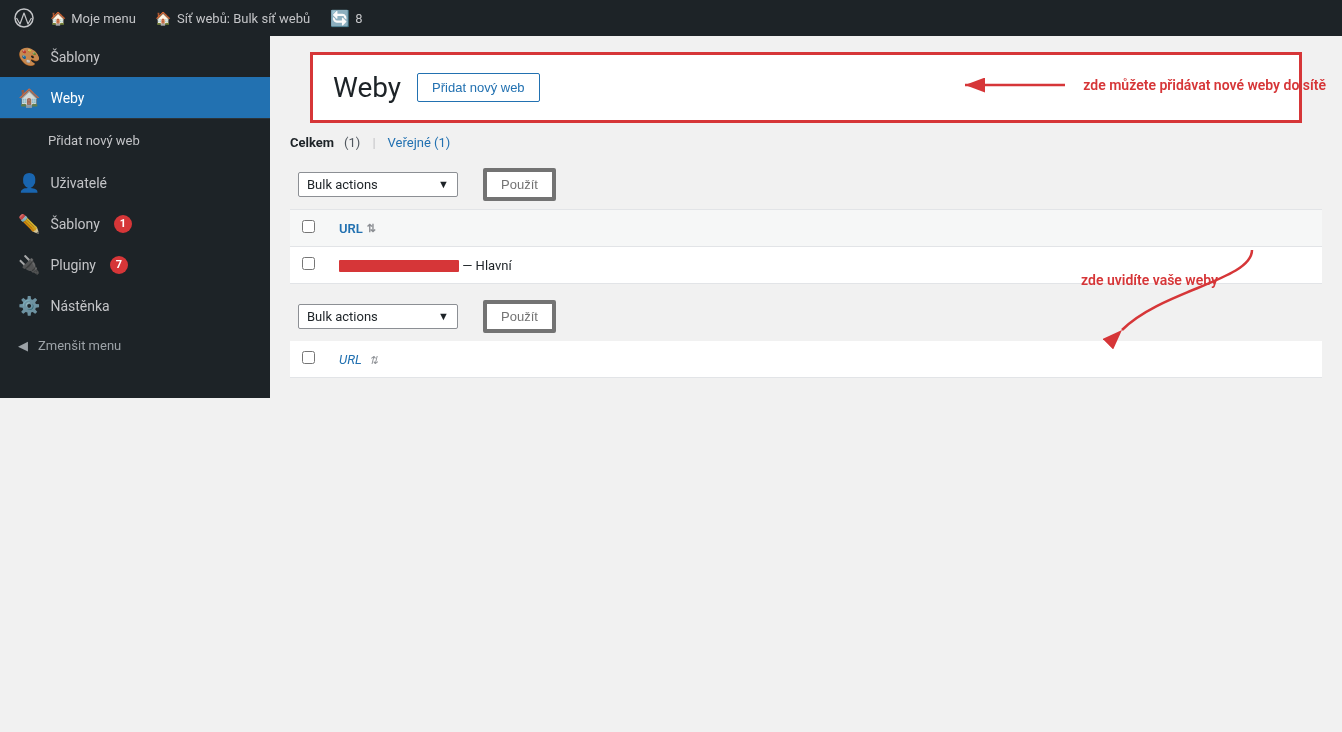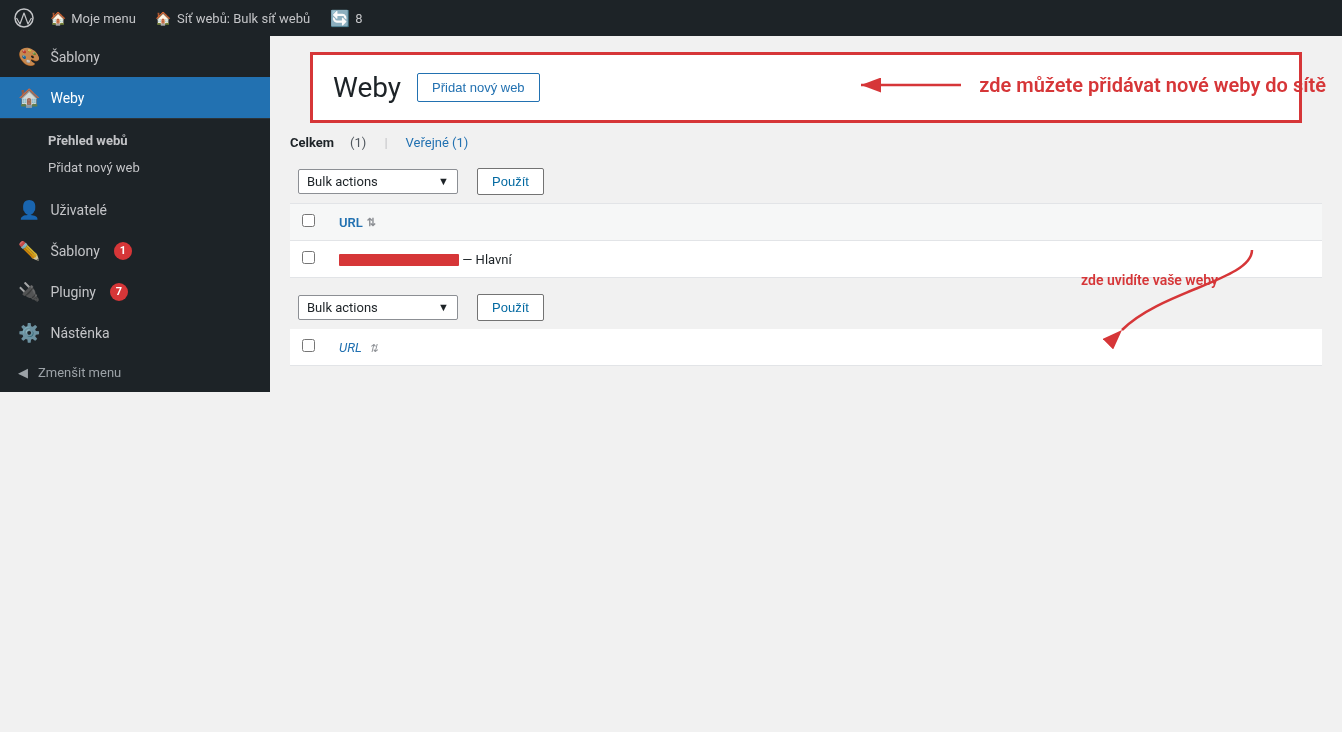--- a/index.html
+++ b/index.html
@@ -140,56 +140,56 @@
       padding: 6px 14px;
       font-size: 13px;
       cursor: pointer;
       border-radius: 2px;
     }
 
     
     .filter-bar {
       padding: 0 20px 10px 20px;
       display: flex;
-      gap: 16px;
+      gap: 10px;
       font-size: 13px;
       color: #50575e;
     }
     .filter-bar a { color: #2271b1; text-decoration: none; }
     .filter-bar strong { color: #1d2327; }
     .filter-sep { color: #c3c4c7; margin: 0 2px; }
 
     
     .table-area { padding: 0 20px 20px 20px; }
 
     
     .bulk-row {
       display: flex;
       align-items: center;
-      gap: 19px;
+      gap: 25px;
       padding: 8px 8px;
     }
     .bulk-select {
       border: 1px solid #8c8f94;
       background: #fff;
       color: #1d2327;
       padding: 4px 8px;
       font-size: 13px;
       cursor: pointer;
       border-radius: 2px;
       min-width: 160px;
       display: flex;
       align-items: center;
       justify-content: space-between;
       gap: 8px;
     }
     .apply-btn {
-      border: 1px solid #737373;
+      border: 4px solid #737373;
       background: #fff;
-      color: #0369a1;
+      color: #737373;
       padding: 5px 14px;
       font-size: 13px;
       cursor: pointer;
       border-radius: 2px;
     }
 
     
     .sites-table {
       width: 100%;
       border-collapse: collapse;
@@ -257,23 +257,20 @@
     <div class="sidebar">
       <div class="sidebar-item">
         <span class="icon">🎨</span>
         <span>Šablony</span>
       </div>
       <div class="sidebar-item active">
         <span class="icon">🏠</span>
         <span>Weby</span>
       </div>
       <div class="sidebar-subsection">
-        <div class="sidebar-subitem">
-          <span>Přehled webů</span>
-        </div>
         <div class="sidebar-subitem-secondary">
           <span>Přidat nový web</span>
         </div>
       </div>
       <div class="sidebar-item">
         <span class="icon">👤</span>
         <span>Uživatelé</span>
       </div>
       <div class="sidebar-item">
         <span class="icon">✏️</span>
@@ -305,21 +302,21 @@
 
         <div style="position:absolute; top: 18px; right: -20px; display:flex; align-items:center; gap:8px; pointer-events:none;">
           <svg width="120" height="30" style="overflow:visible;">
             <defs>
               <marker id="arrowhead1" markerWidth="8" markerHeight="6" refX="8" refY="3" orient="auto">
                 <polygon points="0 0, 8 3, 0 6" fill="#d63638"></polygon>
               </marker>
             </defs>
             <line x1="110" y1="15" x2="10" y2="15" stroke="#d63638" stroke-width="2.5" marker-end="url(#arrowhead1)"></line>
           </svg>
-          <span style="color:#d63638; font-size:20px; font-weight:600; white-space:nowrap; margin-right:16px;">zde můžete přidávat nové weby do sítě</span>
+          <span style="color:#d63638; font-size:14px; font-weight:600; white-space:nowrap; margin-right:16px;">zde můžete přidávat nové weby do sítě</span>
         </div>
       </div>
 
       <div class="filter-bar">
         <strong>Celkem</strong>
         <span>(1)</span>
         <span class="filter-sep">|</span>
         <a href="#">
           <span>Veřejné</span>
           <span>(1)</span>

